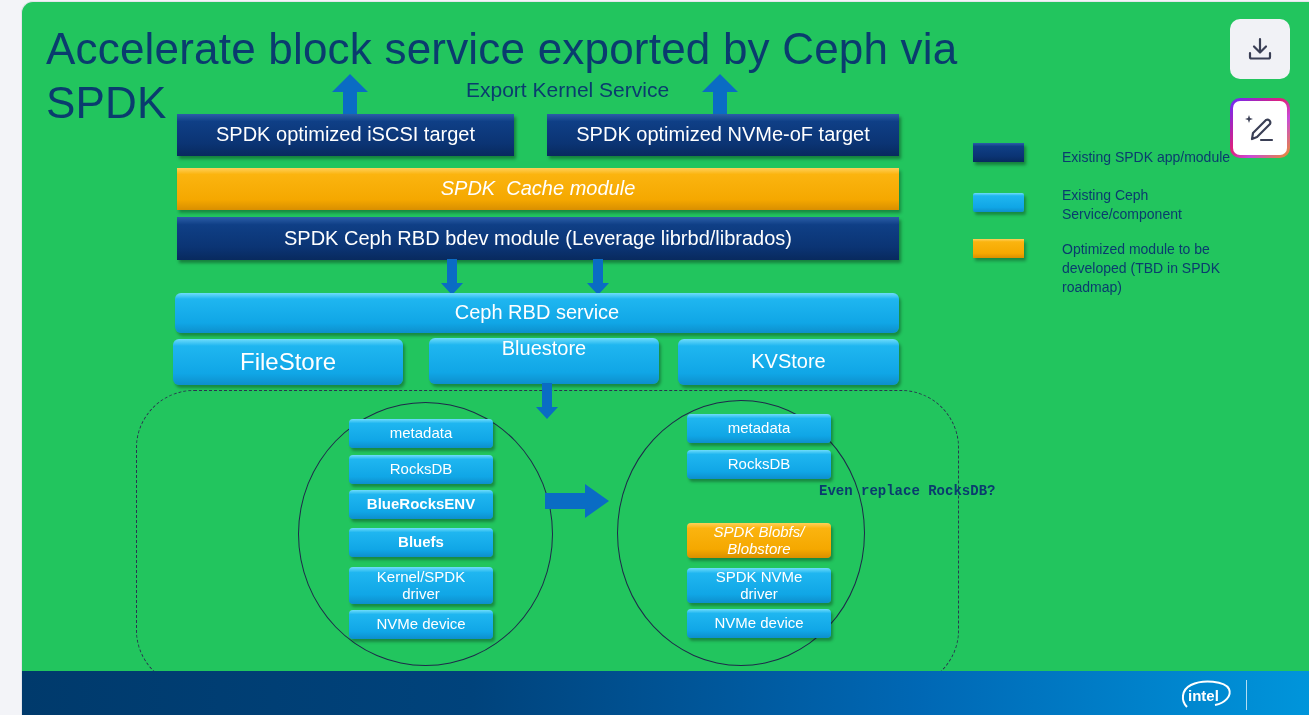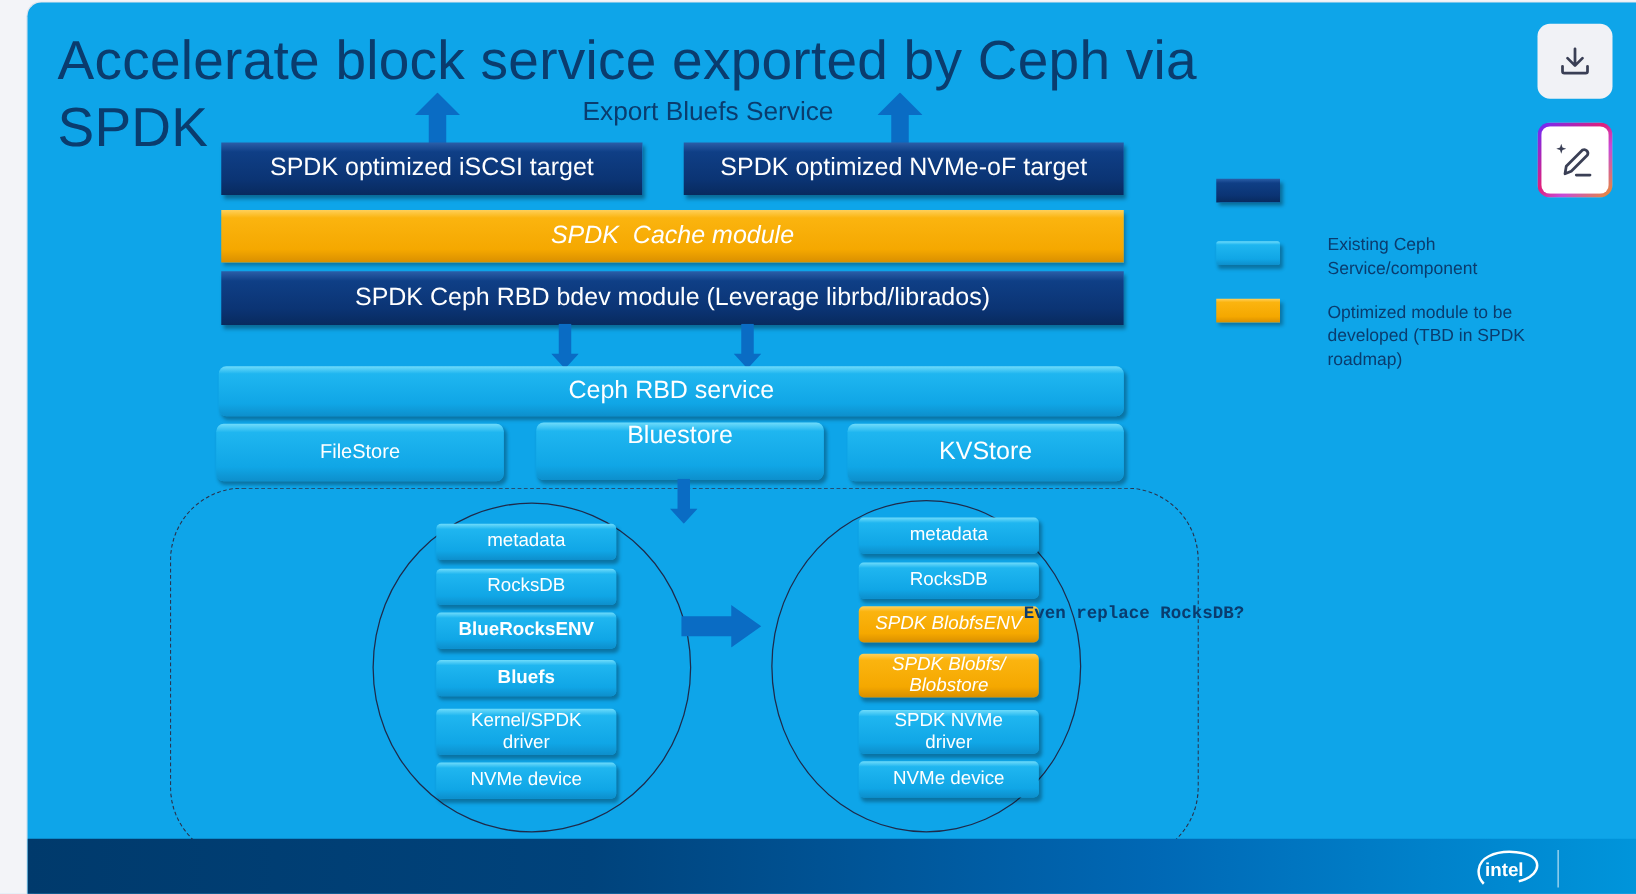--- a/index.html
+++ b/index.html
@@ -1,17 +1,17 @@
 <!DOCTYPE html>
 <html><head>
 <meta charset="utf-8">
 <style>
   * { box-sizing: border-box; margin: 0; padding: 0; }
   html, body { width: 1309px; height: 715px; overflow: hidden; background: #f3f4f8; font-family: "DejaVu Sans", sans-serif; }
-  .card { position: absolute; left: 21px; top: 1px; width: 1288px; height: 714px; background: #0ea5e9; border: 1px solid #e3e5ec; border-right: none; border-bottom: none; border-radius: 12px 0 0 0; overflow: hidden; }
+  .card { position: absolute; left: 21px; top: 1px; width: 1288px; height: 714px; background: #22c55e; border: 1px solid #e3e5ec; border-right: none; border-bottom: none; border-radius: 12px 0 0 0; overflow: hidden; }
   .slide { position: absolute; left: 0; top: 0; width: 1288px; height: 714px; }
   .title { position: absolute; left: 24px; top: 20px; width: 1040px; color: #0a3c6e; font-family: "Liberation Sans", sans-serif; font-size: 44px; line-height: 54px; letter-spacing: 0.2px; }
   .export-label { position: absolute; left: 444px; top: 76px; color: #0a3c6e; font-family: "Liberation Sans", sans-serif; font-size: 21px; }
   .box { position: absolute; display: flex; align-items: center; justify-content: center; text-align: center; color: #ffffff; font-family: "Liberation Sans", sans-serif; line-height: 1.08; }
   .dark { background: linear-gradient(#2b5ea8 0%, #0f3f86 18%, #0b3474 70%, #082a5e 100%); box-shadow: 2px 3px 3px rgba(0,0,0,0.35); }
   .cyan { background: linear-gradient(#6fdcfb 0%, #1fb6f0 15%, #10a6e6 75%, #0d8fcc 100%); box-shadow: 2px 3px 3px rgba(0,0,0,0.30); border-radius: 6px; }
   .orange { background: linear-gradient(#ffd05a 0%, #fbb40f 15%, #f5a800 75%, #d98f00 100%); box-shadow: 2px 3px 3px rgba(0,0,0,0.30); font-style: italic; }
   .arrow { position: absolute; }
   .dashed-region { position: absolute; left: 114px; top: 388px; width: 823px; height: 298px; border: 1.5px dashed #2a3550; border-radius: 58px; }
   .ellipse { position: absolute; border: 1.2px solid #1e2a4a; border-radius: 50%; }
@@ -33,21 +33,21 @@
 
     <div class="title">Accelerate block service exported by Ceph via SPDK</div>
 
     <svg class="arrow" style="left:310px;top:72px" width="36" height="46" viewBox="0 0 36 46">
       <polygon points="18,0 36,18 25,18 25,46 11,46 11,18 0,18" fill="#0a6cc4"></polygon>
     </svg>
     <svg class="arrow" style="left:680px;top:72px" width="36" height="46" viewBox="0 0 36 46">
       <polygon points="18,0 36,18 25,18 25,46 11,46 11,18 0,18" fill="#0a6cc4"></polygon>
     </svg>
 
-    <div class="export-label">Export Bluefs Service</div>
+    <div class="export-label">Export Kernel Service</div>
 
     <div class="box dark" style="left:525px;top:112px;width:352px;height:42px;font-size:20px;">
       <span>SPDK optimized NVMe-oF target</span>
     </div>
     <div class="box dark" style="left:155px;top:112px;width:337px;height:42px;font-size:20px;">
       <span>SPDK optimized iSCSI target</span>
     </div>
 
     <div class="box orange" style="left:155px;top:166px;width:722px;height:42px;font-size:20px;white-space:pre;">
       <span>SPDK  Cache module</span>
@@ -61,21 +61,21 @@
       <polygon points="6,0 16,0 16,24 22,24 11,36 0,24 6,24" fill="#0a6cc4"></polygon>
     </svg>
     <svg class="arrow" style="left:565px;top:257px" width="22" height="36" viewBox="0 0 22 36">
       <polygon points="6,0 16,0 16,24 22,24 11,36 0,24 6,24" fill="#0a6cc4"></polygon>
     </svg>
 
     <div class="box cyan" style="left:153px;top:291px;width:724px;height:40px;font-size:20px;">
       <span>Ceph RBD service</span>
     </div>
 
-    <div class="box cyan" style="left:151px;top:337px;width:230px;height:46px;font-size:16px;">
+    <div class="box cyan" style="left:151px;top:337px;width:230px;height:46px;font-size:24px;">
       <span>FileStore</span>
     </div>
     <div class="box cyan" style="left:407px;top:336px;width:230px;height:46px;font-size:20px;align-items:flex-start;">
       <span>Bluestore</span>
     </div>
     <div class="box cyan" style="left:656px;top:337px;width:221px;height:46px;font-size:20px;">
       <span>KVStore</span>
     </div>
 
     <div class="dashed-region"></div>
@@ -109,36 +109,34 @@
     <svg class="arrow" style="left:523px;top:482px" width="64" height="34" viewBox="0 0 64 34">
       <polygon points="0,9 40,9 40,0 64,17 40,34 40,25 0,25" fill="#0a6cc4"></polygon>
     </svg>
 
     <div class="box cyan" style="left:665px;top:412px;width:144px;height:29px;font-size:15px;border-radius:4px;">
       <span>metadata</span>
     </div>
     <div class="box cyan" style="left:665px;top:448px;width:144px;height:29px;font-size:15px;border-radius:4px;">
       <span>RocksDB</span>
     </div>
-    <div class="box orange" style="left:665px;top:483px;width:144px;height:29px;font-size:15px;border-radius:4px;">
-      <span>SPDK BlobfsENV</span>
-    </div>
     <div class="box orange" style="left:665px;top:521px;width:144px;height:35px;font-size:15px;border-radius:4px;padding:0 18px;">
       <span>SPDK Blobfs/ Blobstore</span>
     </div>
     <div class="box cyan" style="left:665px;top:566px;width:144px;height:35px;font-size:15px;border-radius:4px;padding:0 12px;">
       <span>SPDK NVMe driver</span>
     </div>
     <div class="box cyan" style="left:665px;top:607px;width:144px;height:29px;font-size:15px;border-radius:4px;">
       <span>NVMe device</span>
     </div>
 
     <div class="note">Even replace RocksDB?</div>
 
     <div class="legend-swatch dark" style="top:141px;"></div>
+    <div class="legend-text" style="top:146px;">Existing SPDK app/module</div>
     <div class="legend-swatch cyan" style="top:191px;border-radius:2px;"></div>
     <div class="legend-text" style="top:184px;width:140px;">Existing Ceph Service/component</div>
     <div class="legend-swatch orange" style="top:237px;"></div>
     <div class="legend-text" style="top:238px;width:165px;">Optimized module to be developed (TBD in SPDK roadmap)</div>
 
     <div class="footer"></div>
     <svg class="intel-logo" viewBox="0 0 56 34">
       <path d="M8,28 C2,22 2,11 12,6 C24,0 46,2 50,10 C53,17 46,24 36,26" fill="none" stroke="#ffffff" stroke-width="2"></path>
       <text x="9" y="22" fill="#ffffff" font-family="Liberation Sans, sans-serif" font-size="15" font-weight="bold">intel</text>
     </svg>

